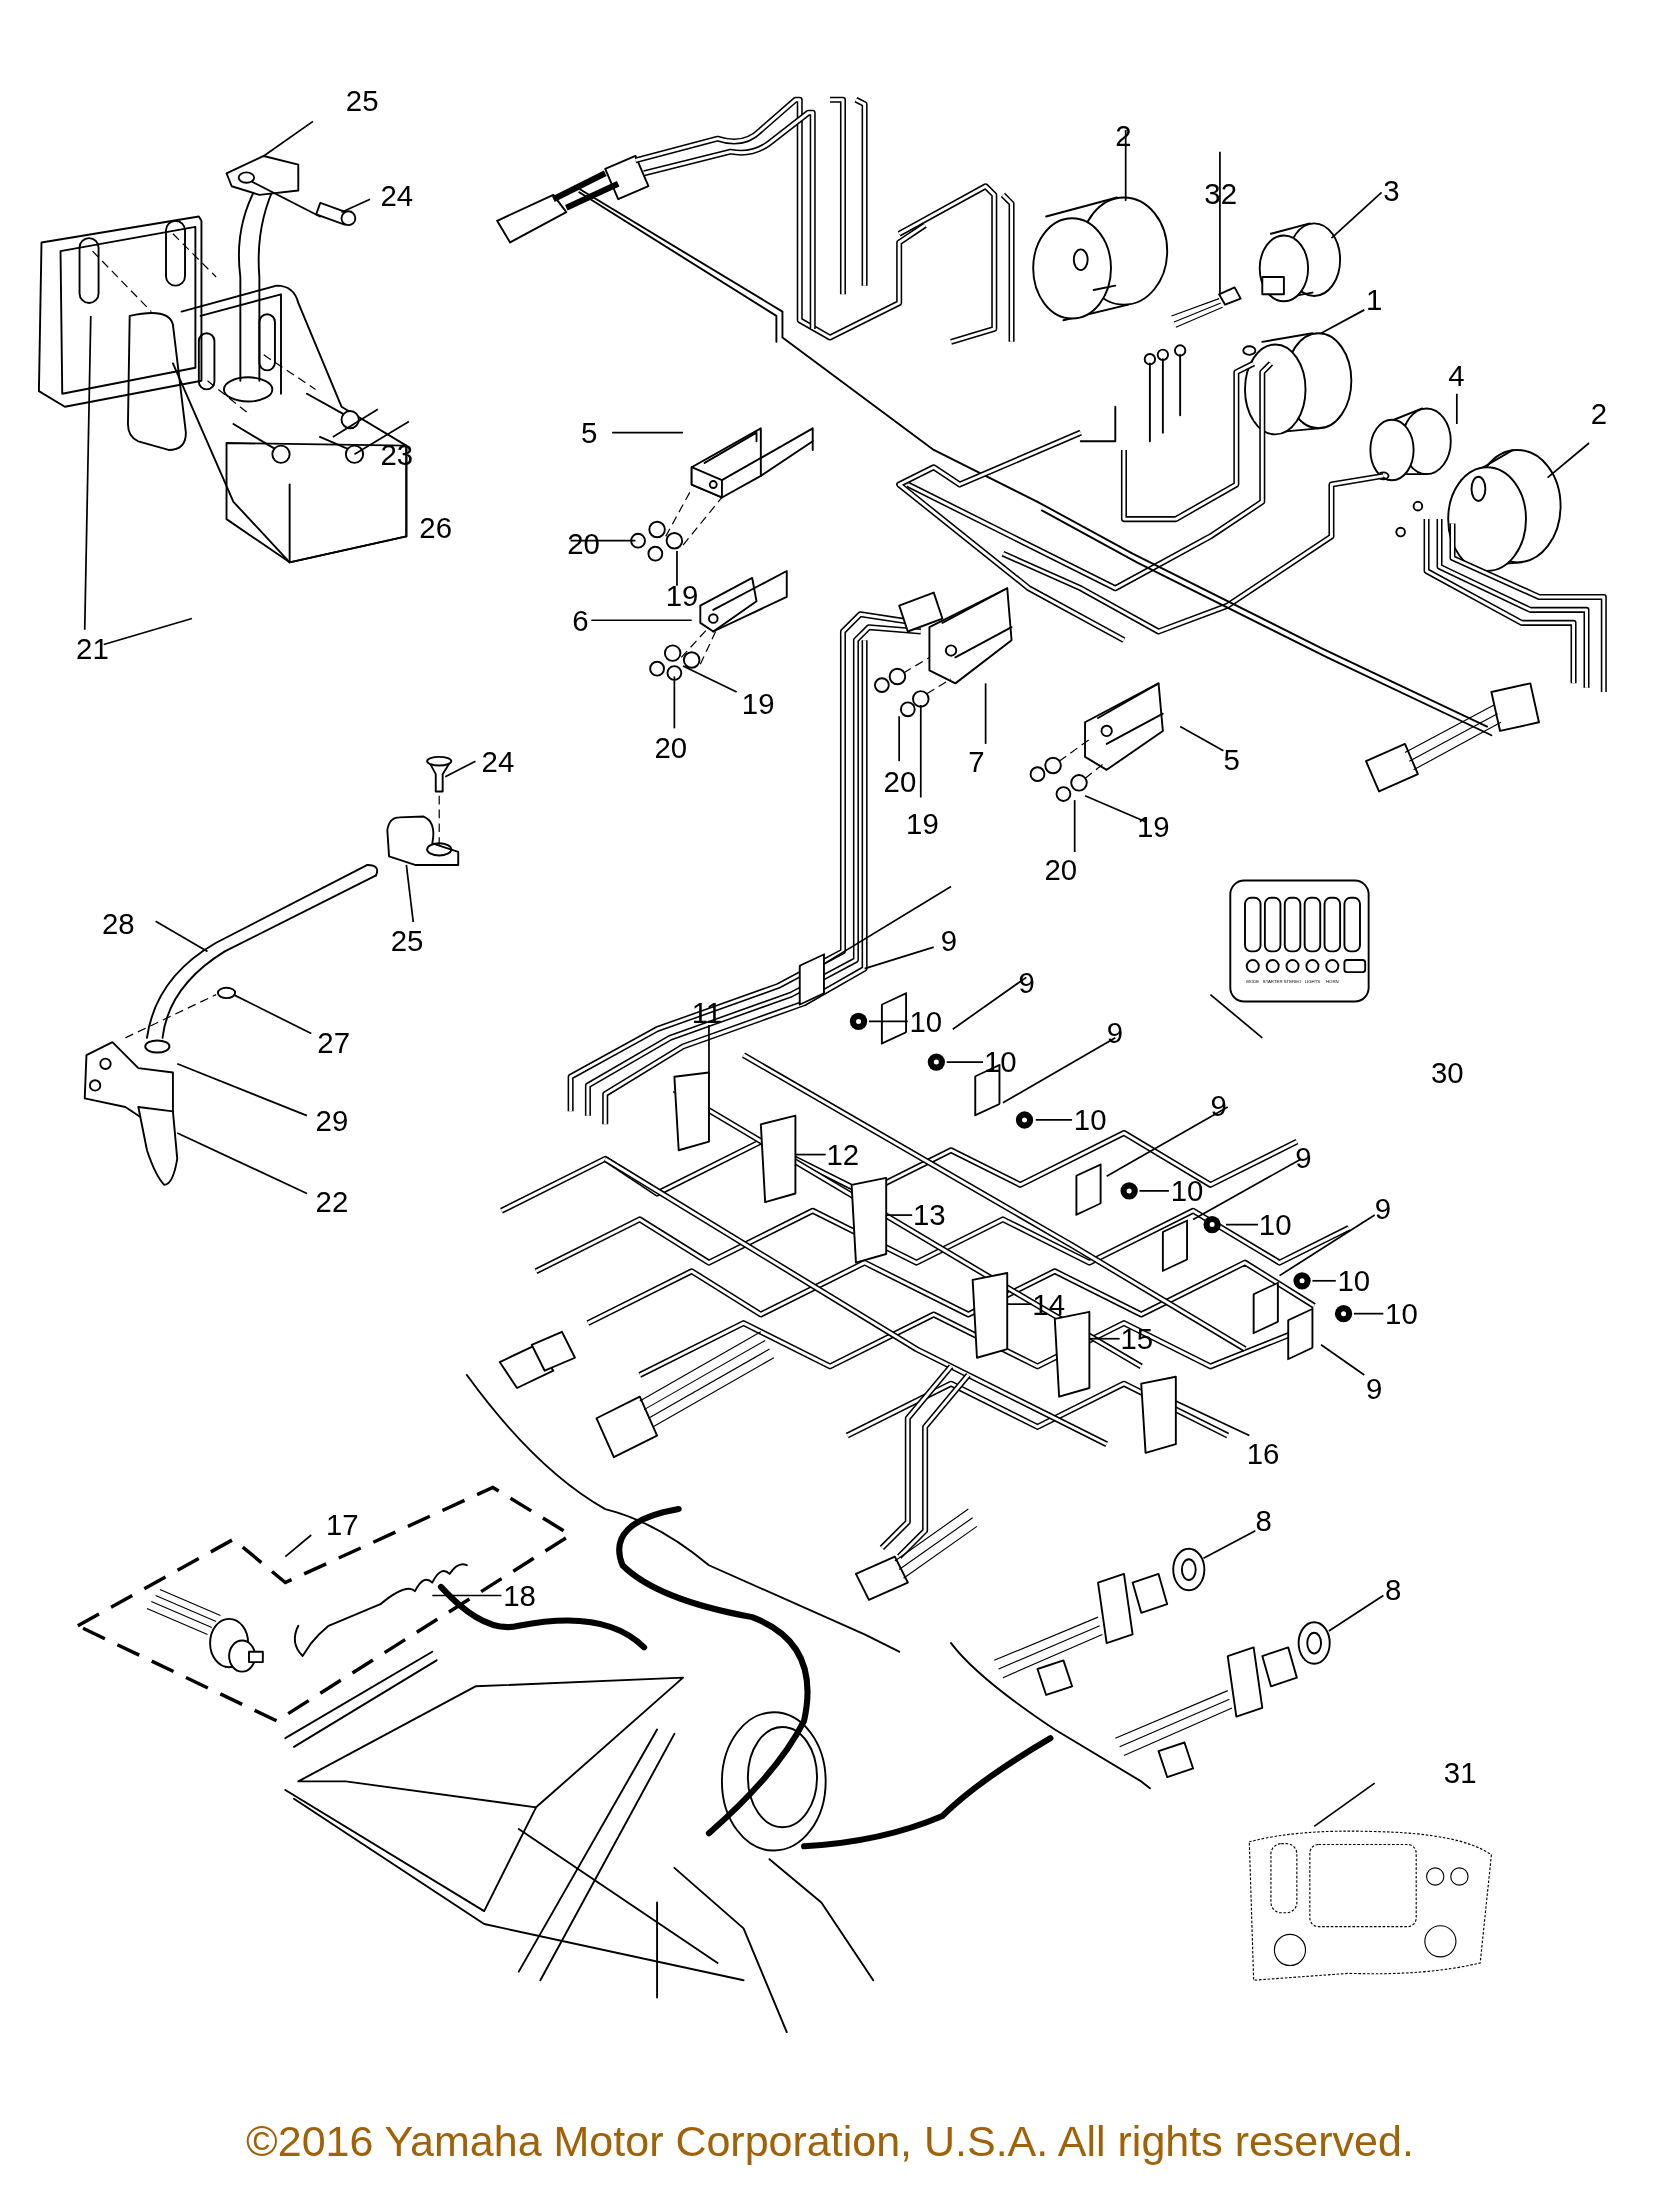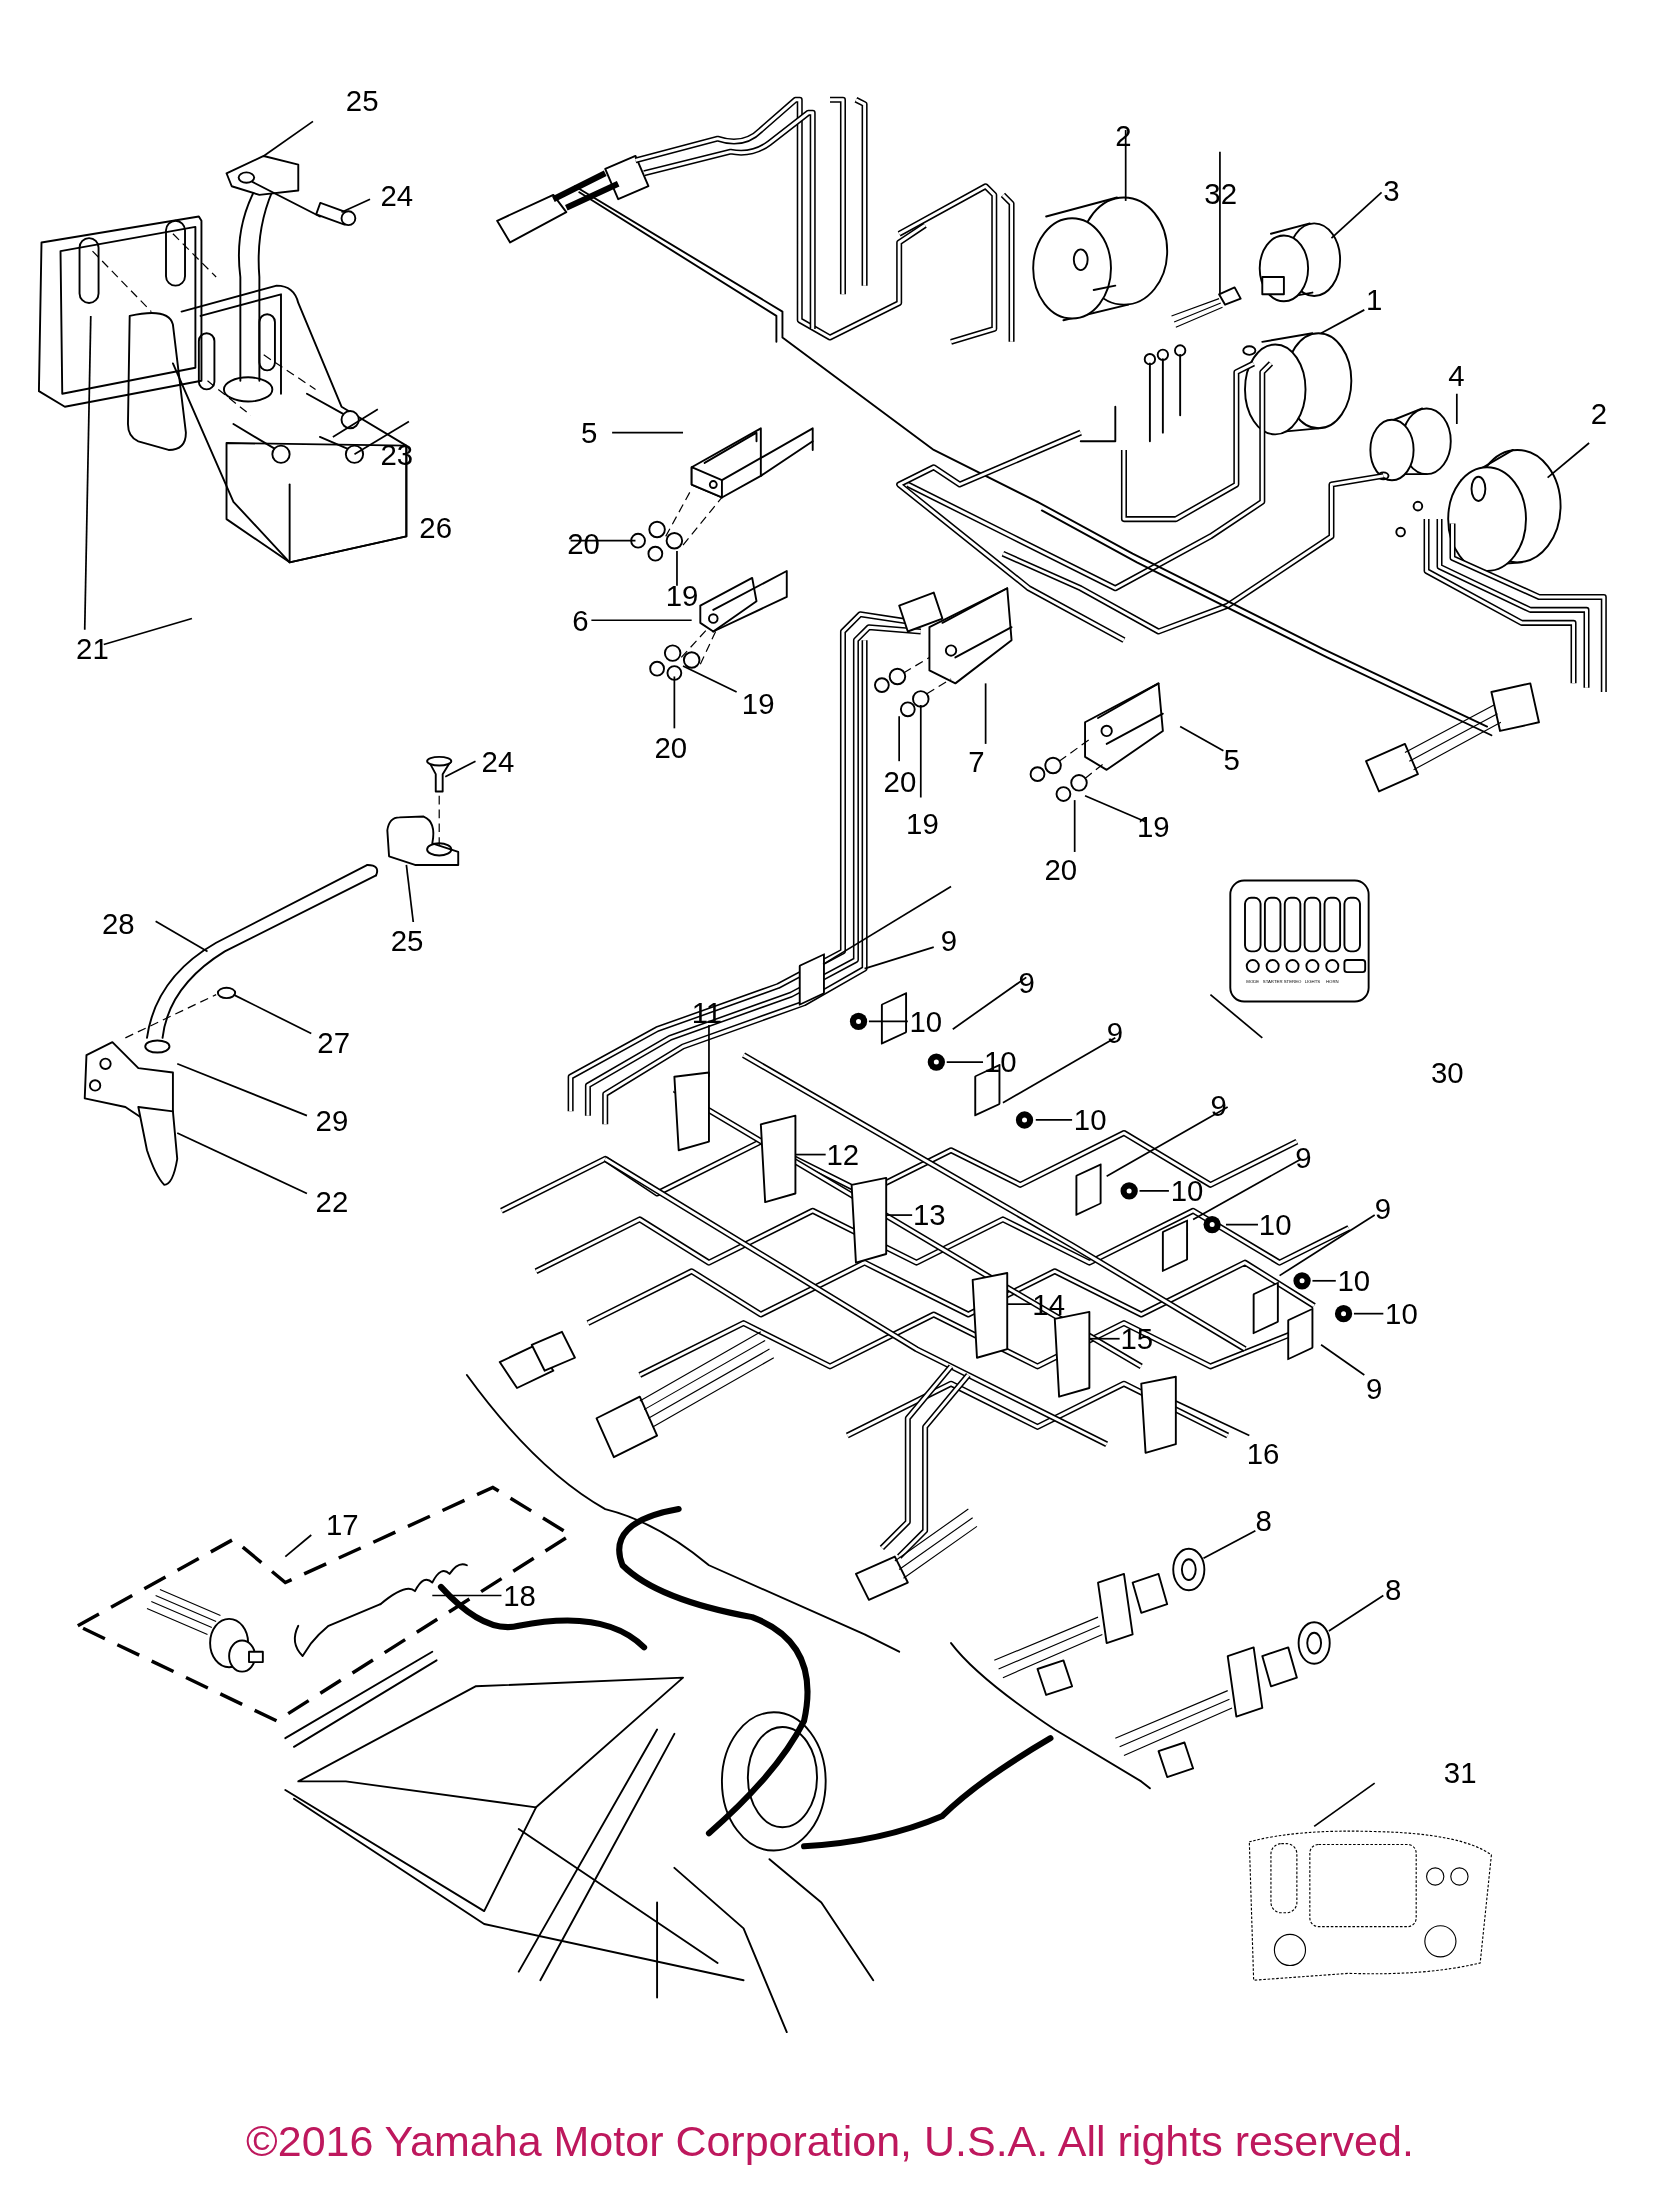--- a/index.html
+++ b/index.html
@@ -11,21 +11,21 @@
   #diagram .dash { fill: none; stroke: #000; stroke-width: 4; stroke-dasharray: 28 16; }
   #diagram .dashthin { fill: none; stroke: #000; stroke-width: 1.4; stroke-dasharray: 10 6; }
   #diagram .wire { fill: none; stroke: #000; stroke-width: 7; stroke-linejoin: round; }
   #diagram .wire-in { fill: none; stroke: #fff; stroke-width: 3.4; stroke-linejoin: round; }
   #diagram .fillw { fill: #fff; stroke: #000; stroke-width: 2.2; stroke-linejoin: round; }
   #diagram .fillb { fill: #000; }
   #diagram .leader { stroke: #000; stroke-width: 2; fill: none; }
   #diagram .callout { font-family: "Liberation Sans", sans-serif; font-size: 34px; fill: #000; }
   .copyright {
     position: absolute; left: 0; top: 2117px; width: 1660px; text-align: center;
-    font-family: "Liberation Sans", sans-serif; font-size: 43px; color: #be185d; letter-spacing: 0px;
+    font-family: "Liberation Sans", sans-serif; font-size: 43px; color: #a16207; letter-spacing: 0px;
   }
 </style>
 </head>
 <body>
 
 <svg id="diagram" viewBox="0 0 1920 2420" xmlns="http://www.w3.org/2000/svg">
 
   <g>
 
     <path class="ln" d="M48 280 L230 250 L233 255 L233 440 L75 470 L45 452 Z"></path>

